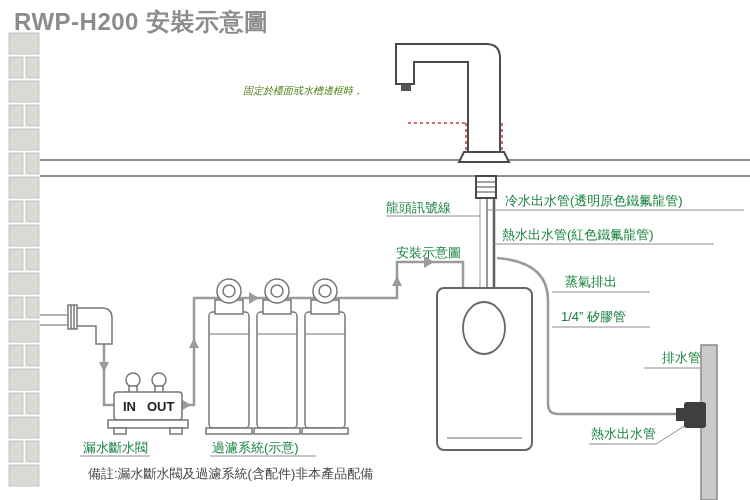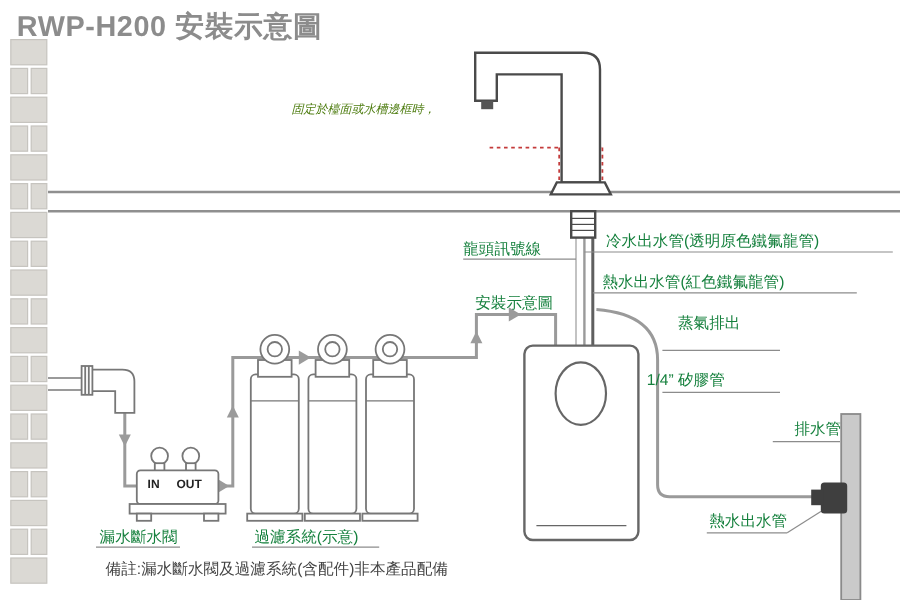--- a/index.html
+++ b/index.html
@@ -7,21 +7,21 @@
     position:relative; width:750px; height:500px; background:#ffffff;
     overflow:hidden; font-family:"Liberation Sans","DejaVu Sans",sans-serif;
   }
   .stage svg { position:absolute; left:0; top:0; }
   .title {
     position:absolute; left:14px; top:6px; font-size:24px; font-weight:bold;
     color:#8c8c8c; letter-spacing:0.5px; white-space:nowrap;
   }
   .lbl { position:absolute; font-size:13px; color:#15803d; white-space:nowrap; }
   .note { font-size:10px; color:#4d7c0f;font-style:italic; }
-  .tiny { font-size:10px; font-weight:bold; color:#222; }
+  .tiny { font-size:13px; font-weight:bold; color:#222; }
   .footnote { font-size:13px; color:#444; }
 </style>
 </head>
 <body>
 
 <div class="stage">
 
   <svg width="750" height="500" viewBox="0 0 750 500">
 
     <g id="brickwall">
@@ -168,22 +168,22 @@
 
   <div class="title">RWP-H200 安裝示意圖</div>
 
   <div class="lbl note" style="left:243px; top:84px;">固定於檯面或水槽邊框時，</div>
 
   <div class="lbl" style="left:386px; top:199px;">龍頭訊號線</div>
   <div class="lbl" style="left:505px; top:192px;">冷水出水管(透明原色鐵氟龍管)</div>
   <div class="lbl" style="left:502px; top:226px;">熱水出水管(紅色鐵氟龍管)</div>
   <div class="lbl" style="left:396px; top:244px;">安裝示意圖</div>
 
-  <div class="lbl" style="left:565px; top:260px;">蒸氣排出</div>
-  <div class="lbl" style="left:539px; top:308px;">1/4” 矽膠管</div>
+  <div class="lbl" style="left:565px; top:273px;">蒸氣排出</div>
+  <div class="lbl" style="left:561px; top:308px;">1/4” 矽膠管</div>
   <div class="lbl" style="left:646px; top:349px;margin-left:16px;">排水管</div>
   <div class="lbl" style="left:591px; top:425px;">熱水出水管</div>
 
   <div class="lbl tiny" style="left:123px; top:399px;">IN</div>
   <div class="lbl tiny" style="left:147px; top:399px;">OUT</div>
 
   <div class="lbl" style="left:83px; top:439px;">漏水斷水閥</div>
   <div class="lbl" style="left:212px; top:439px;">過濾系統(示意)</div>
 
   <div class="lbl footnote" style="left:88px; top:465px;">備註:漏水斷水閥及過濾系統(含配件)非本產品配備</div>

